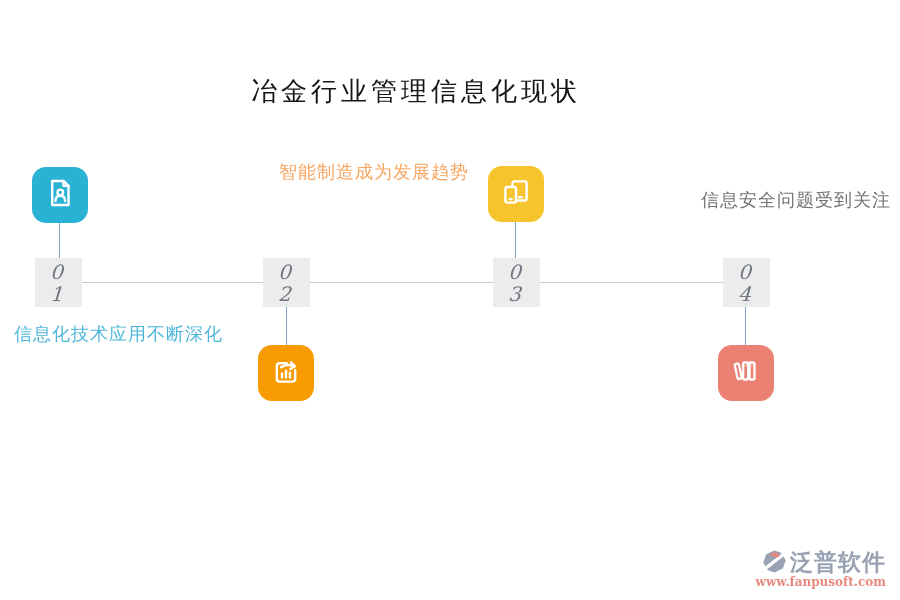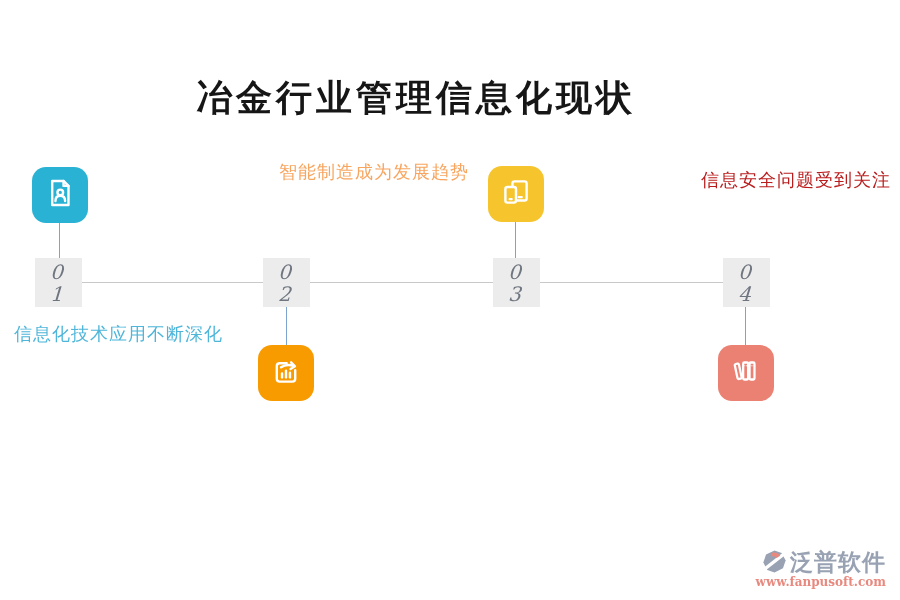--- a/index.html
+++ b/index.html
@@ -11,22 +11,22 @@
     height: 600px;
     background: #ffffff;
     overflow: hidden;
   }
   .page-title {
     position: absolute;
     left: 0; top: 74px;
     width: 832px;
     text-align: center;
     font-family: "DejaVu Serif", "Liberation Serif", serif;
-    font-weight: bold;
-    font-size: 36px;
+    font-weight: normal;
+    font-size: 26px;
     letter-spacing: 4px;
     color: #161616;
     white-space: nowrap;
   }
   .timeline-line {
     position: absolute;
     left: 82px; top: 282px;
     width: 641px; height: 1px;
     background: #c9c9c9;
     z-index: 1;
@@ -83,21 +83,21 @@
     position: absolute;
     font-family: "DejaVu Serif", "Liberation Serif", serif;
     font-size: 18px;
     letter-spacing: 1px;
     white-space: nowrap;
     z-index: 2;
   }
   .label-1 { left: 14px;  top: 322px; color: #4fb6da; }
   .label-2 { left: 279px; top: 160px; color: #f8a55f; }
   .label-3 { left: 484px; top: 338px; color: #f0948b; }
-  .label-4 { left: 701px; top: 168px; color: #b91c1c; }
+  .label-4 { left: 701px; top: 188px; color: #737373; }
   .brand {
     position: absolute;
     right: 14px; top: 549px;
     display: flex;
     flex-direction: column;
     align-items: flex-end;
     z-index: 2;
   }
   .brand-row {
     display: flex;

